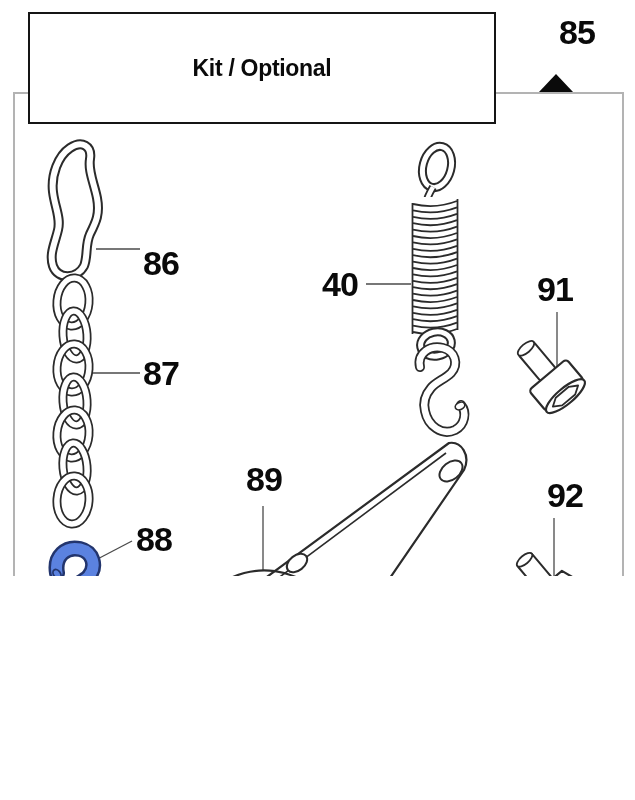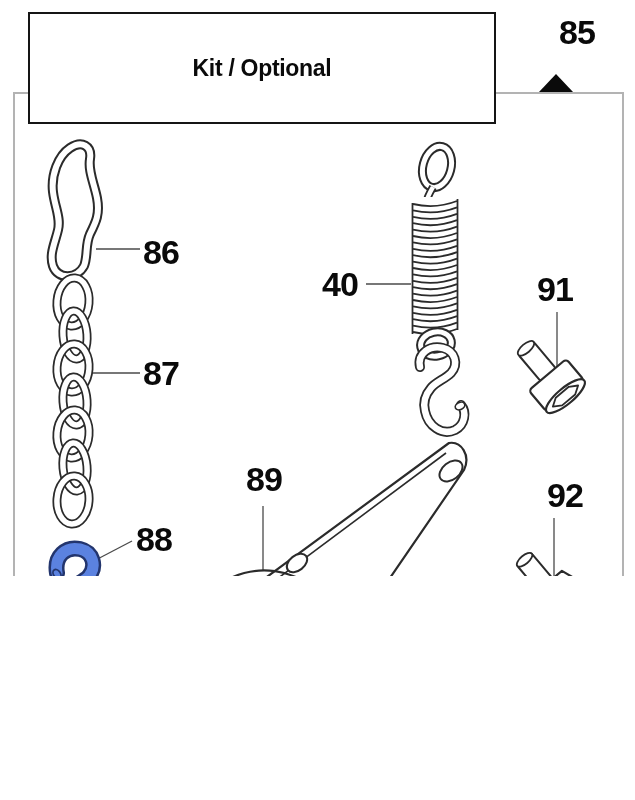--- a/index.html
+++ b/index.html
@@ -26,21 +26,21 @@
 
   <div class="frame"></div>
 
   <div class="titlebox">
     <div class="tline">Kit / Optional</div>
   </div>
 
   <div class="plabel" style="left:537px;top:15px;margin-left:22px;">85</div>
   <div class="tri"></div>
 
-  <div class="plabel" style="left:143px;top:235px;">86</div>
+  <div class="plabel" style="left:143px;top:246px;">86</div>
   <div class="plabel" style="left:143px;top:356px;">87</div>
   <div class="plabel" style="left:136px;top:522px;">88</div>
   <div class="plabel" style="left:246px;top:462px;">89</div>
   <div class="plabel" style="left:322px;top:267px;">40</div>
   <div class="plabel" style="left:537px;top:272px;">91</div>
   <div class="plabel" style="left:535px;top:478px;margin-left:12px;">92</div>
   <div class="plabel" style="left:477px;top:701px;margin-top:44px;">93</div>
 
   <svg class="canvas" width="635" height="800" viewBox="0 0 635 800">
 

